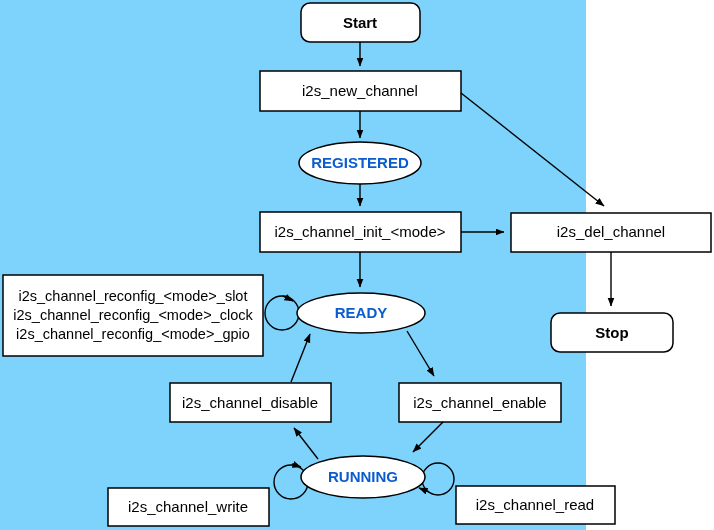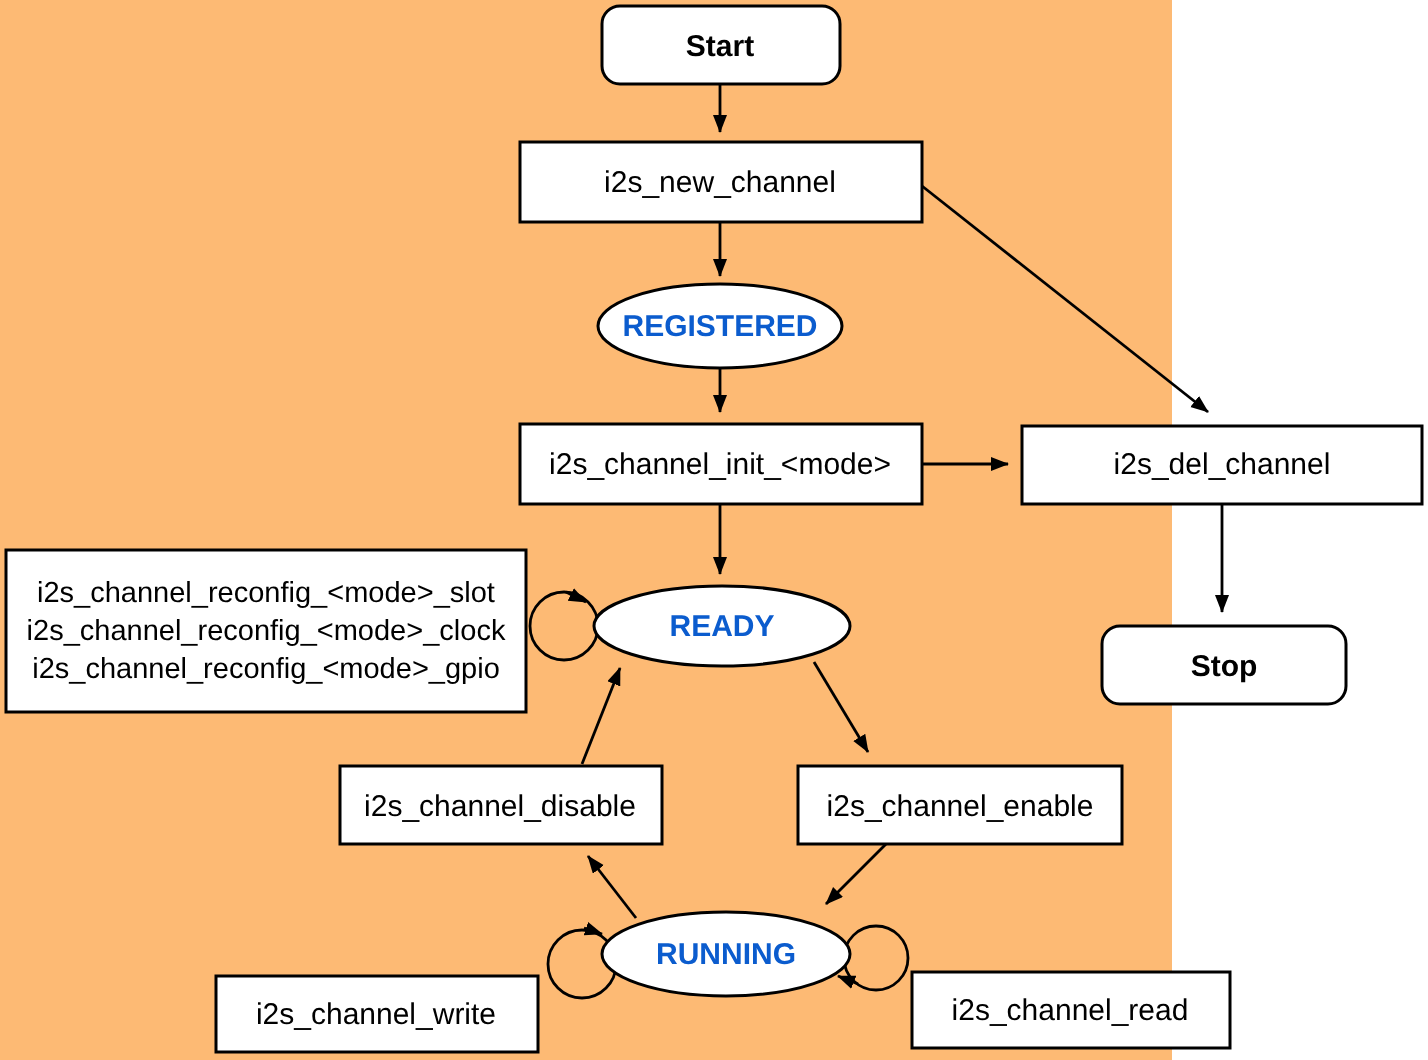--- a/index.html
+++ b/index.html
@@ -1,19 +1,19 @@
 <!DOCTYPE html>
 <html><head>
 <meta charset="utf-8">
 <style>
   html,body{margin:0;padding:0;background:#ffffff;}
   .canvas{
     position:relative;
     width:586px;height:530px;
-    background:#fdba74;
+    background:#7dd3fc;
     font-family:"Liberation Sans", sans-serif;
   }
   svg{display:block;}
   .node-label{
     font-family:"Liberation Sans", sans-serif;
     font-size:15px;
     fill:#000000;
   }
   .terminal-label{
     font-family:"Liberation Sans", sans-serif;

